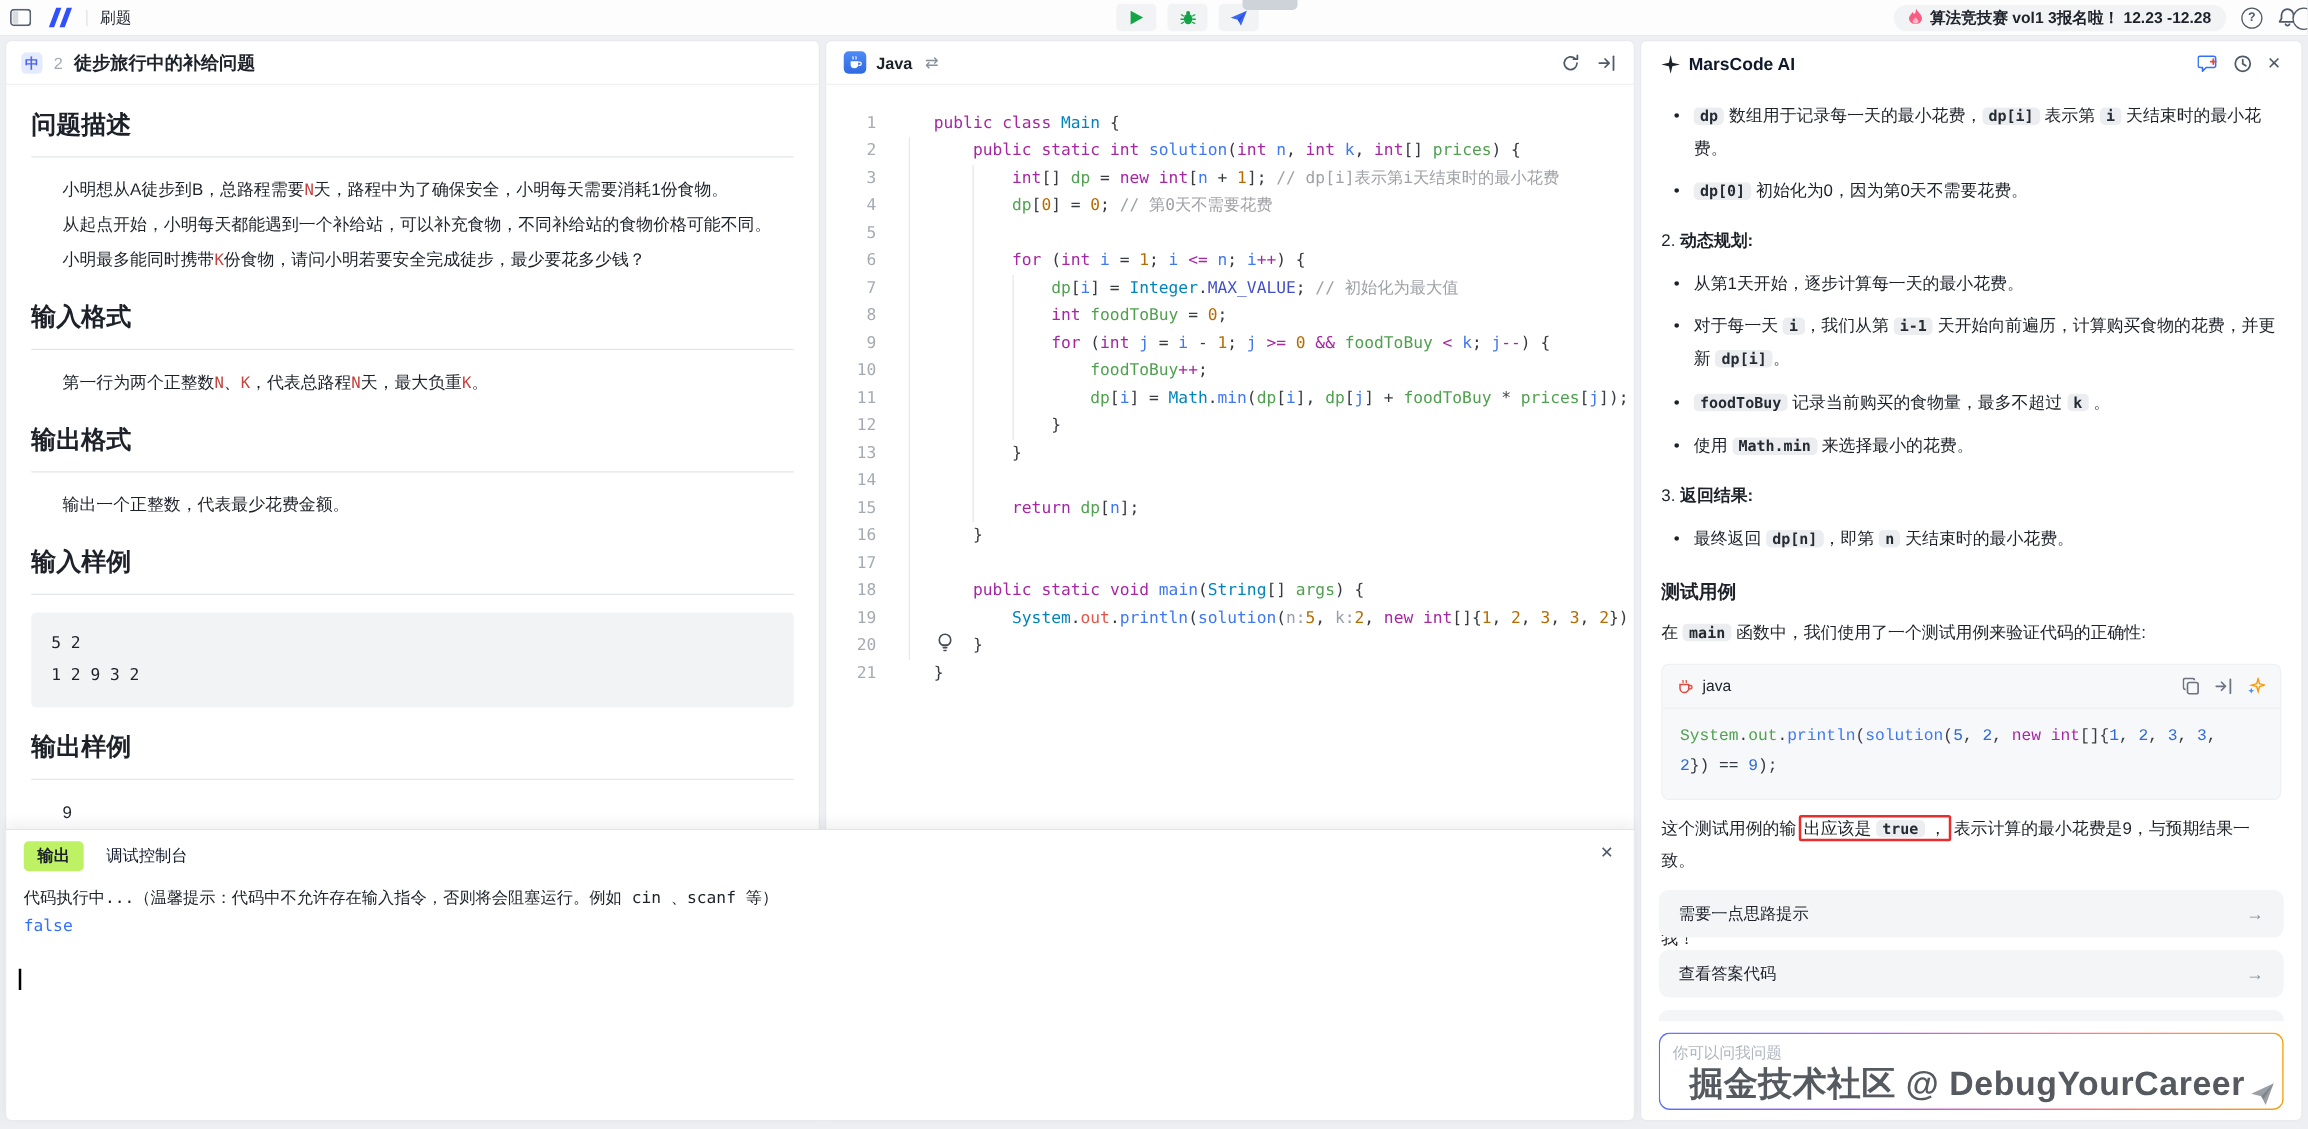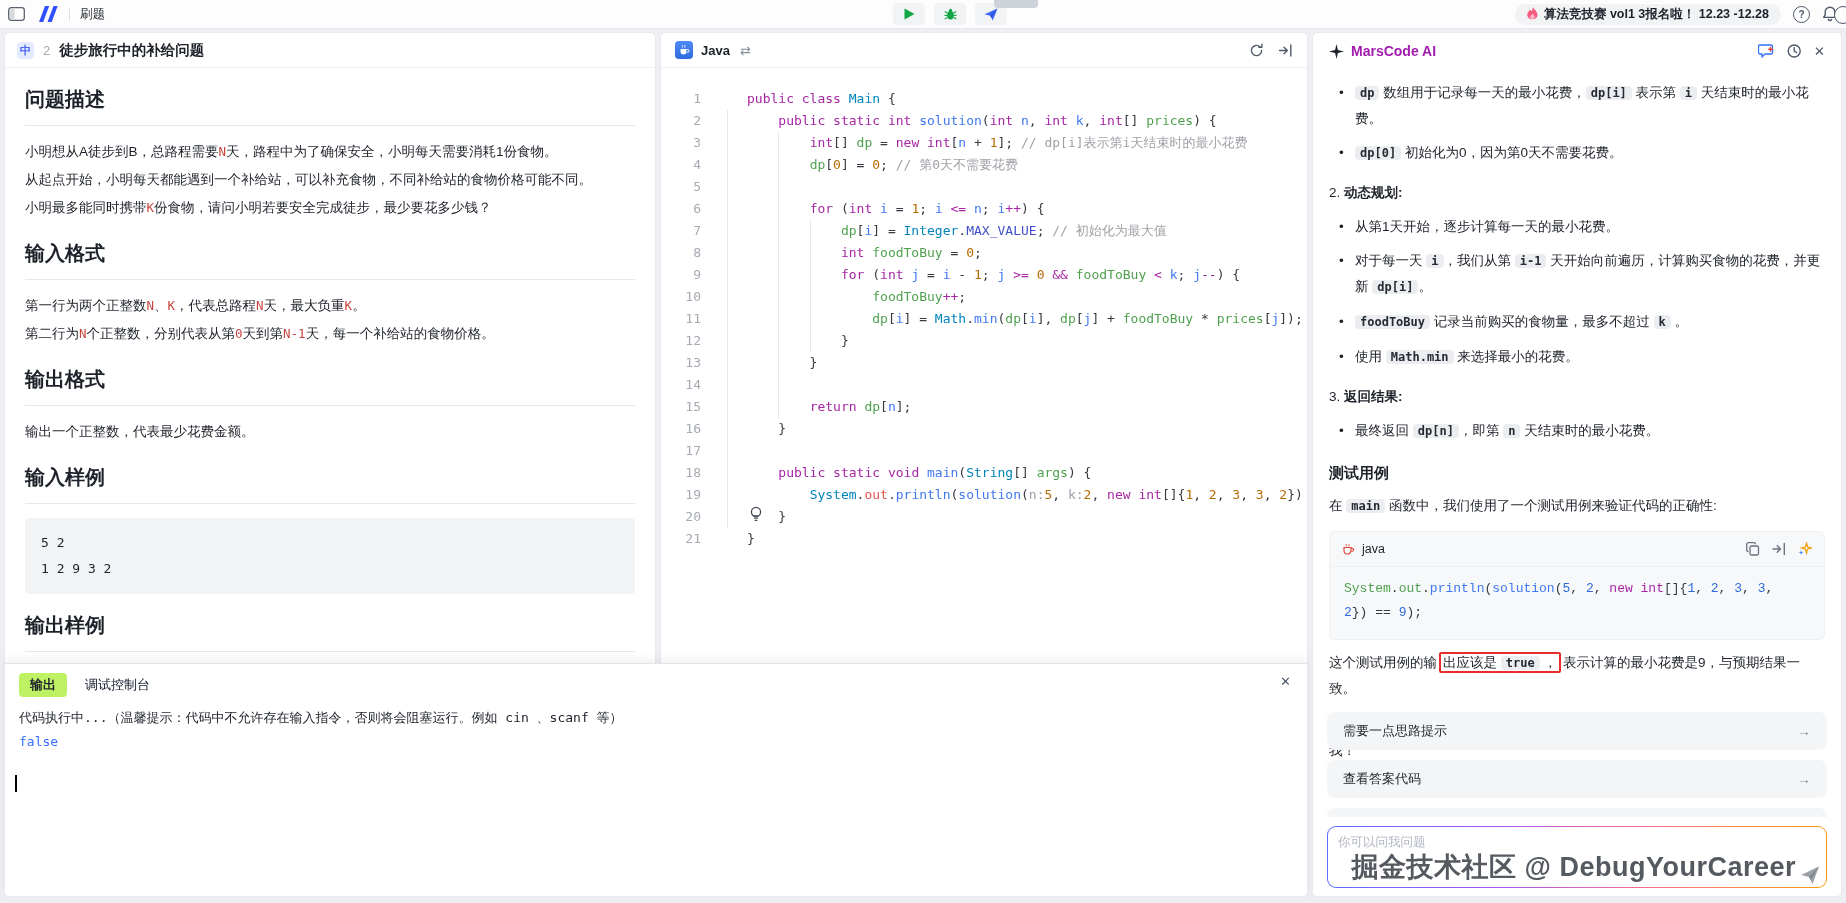--- a/index.html
+++ b/index.html
@@ -26,21 +26,21 @@
   .editor-panel{left:660px;top:32px;width:648px;bottom:6px;overflow:hidden;}
   .ai-panel{left:1312px;top:32px;width:530px;bottom:6px;overflow:hidden;}
 
   
   .prob-header{height:34px;border-bottom:1px solid #f0f1f3;display:flex;align-items:center;gap:9px;padding:0 12px;}
   .diff-badge{width:17px;height:17px;border-radius:4px;background:#e4eaff;color:#4763f0;font-size:11px;font-weight:700;display:flex;align-items:center;justify-content:center;}
   .prob-index{font-size:13px;color:#a3a9b3;}
   .prob-title{font-size:14.5px;font-weight:700;color:#1d2129;}
   .prob-body{padding:0 20px;}
   .p-h2{font-size:20px;font-weight:800;color:#1d2129;margin:18px 0 0;padding-bottom:12px;border-bottom:1px solid #e5e6eb;}
-  .p-par{margin-top:12px;font-size:13.5px;color:#1d2129;line-height:28px;}
+  .p-par{margin-top:12px;font-size:13.5px;color:#1d2129;line-height:28px;margin-left:25px;}
   .rich-line{min-height:28px;}
   .seg-red{font-family:"DejaVu Sans Mono",monospace;font-size:12.5px;color:#c7443e;}
   .sample-block{margin-top:14px;background:#f2f3f5;border-radius:4px;padding:12px 16px;font-family:"DejaVu Sans Mono",monospace;font-size:13px;color:#1d2129;line-height:26px;}
 
   
   .ed-header{height:34px;border-bottom:1px solid #f0f1f3;display:flex;align-items:center;padding:0 14px;gap:8px;}
   .lang-chip{width:18px;height:18px;border-radius:4px;background:linear-gradient(180deg,#4e8af7,#2f6ae0);display:flex;align-items:center;justify-content:center;}
   .lang-label{font-size:13px;font-weight:700;color:#1d2129;}
   .swap-glyph{font-size:13px;color:#86909c;margin-left:2px;}
   .ed-header-right{margin-left:auto;display:flex;align-items:center;gap:14px;}
@@ -63,21 +63,21 @@
   .console-tabs{display:flex;align-items:center;gap:18px;padding:9px 14px 4px;}
   .ctab{font-size:13px;color:#0f172a;}
   .ctab.active{background:#bef264;border-radius:4px;padding:3px 11px;font-weight:700;color:#1d2129;}
   .console-close{position:absolute;right:16px;top:10px;font-size:13px;color:#4e5969;}
   .console-msg{margin:8px 14px 0;font-family:"DejaVu Sans Mono",monospace;font-size:13px;color:#1d2129;}
   .console-false{margin:7px 14px 0;font-family:"DejaVu Sans Mono",monospace;font-size:13px;color:#3370ff;}
   .caret{margin:26px 0 0 10px;width:2px;height:17px;background:#000;}
 
   
   .ai-header{height:36px;display:flex;align-items:center;padding:0 16px;gap:7px;}
-  .ai-title{font-size:14px;font-weight:800;color:#a21caf;}
+  .ai-title{font-size:14px;font-weight:800;color:#0f172a;}
   .ai-header-right{margin-left:auto;display:flex;align-items:center;gap:12px;}
   .ai-close{font-size:13.5px;color:#4e5969;font-weight:600;}
   .ai-content{padding:2px 16px 0;font-size:13.5px;color:#1d2129;}
   .ai-bullet{position:relative;padding-left:26px;margin:9px 0;line-height:25px;}
   .ai-bullet .dot{position:absolute;left:10px;top:0;color:#1d2129;}
   .ai-numhead{margin:15px 0 4px;line-height:24px;}
   .seg-b{font-weight:700;}
   .seg-chip{font-family:"DejaVu Sans Mono",monospace;font-size:12px;font-weight:600;background:#ebedf0;border-radius:4px;padding:0 5px;color:#252b33;}
   .seg-box{border:2.5px solid #e62e2e;border-radius:2px;padding:1px 2px;margin:0 2px;}
   .ai-h3{font-size:15px;font-weight:800;margin:20px 0 4px;}
@@ -182,21 +182,20 @@
       <div class="p-h2">问题描述</div>
       <div class="p-par">
           <div class="rich-line">小明想从A徒步到B，总路程需要<span class="seg-red">N</span>天，路程中为了确保安全，小明每天需要消耗1份食物。</div>
           <div class="rich-line">从起点开始，小明每天都能遇到一个补给站，可以补充食物，不同补给站的食物价格可能不同。</div>
           <div class="rich-line">小明最多能同时携带<span class="seg-red">K</span>份食物，请问小明若要安全完成徒步，最少要花多少钱？</div>
         </div>
 
       <div class="p-h2">输入格式</div>
       <div class="p-par">
           <div class="rich-line">第一行为两个正整数<span class="seg-red">N</span>、<span class="seg-red">K</span>，代表总路程<span class="seg-red">N</span>天，最大负重<span class="seg-red">K</span>。</div>
-          <div class="rich-line">第二行为<span class="seg-red">N</span>个正整数，分别代表从第<span class="seg-red">0</span>天到第<span class="seg-red">N-1</span>天，每一个补给站的食物价格。</div>
         </div>
 
       <div class="p-h2">输出格式</div>
       <div class="p-par">
           <div class="rich-line">输出一个正整数，代表最少花费金额。</div>
         </div>
 
       <div class="p-h2">输入样例</div>
       <div class="sample-block">
         <div>5 2</div>

